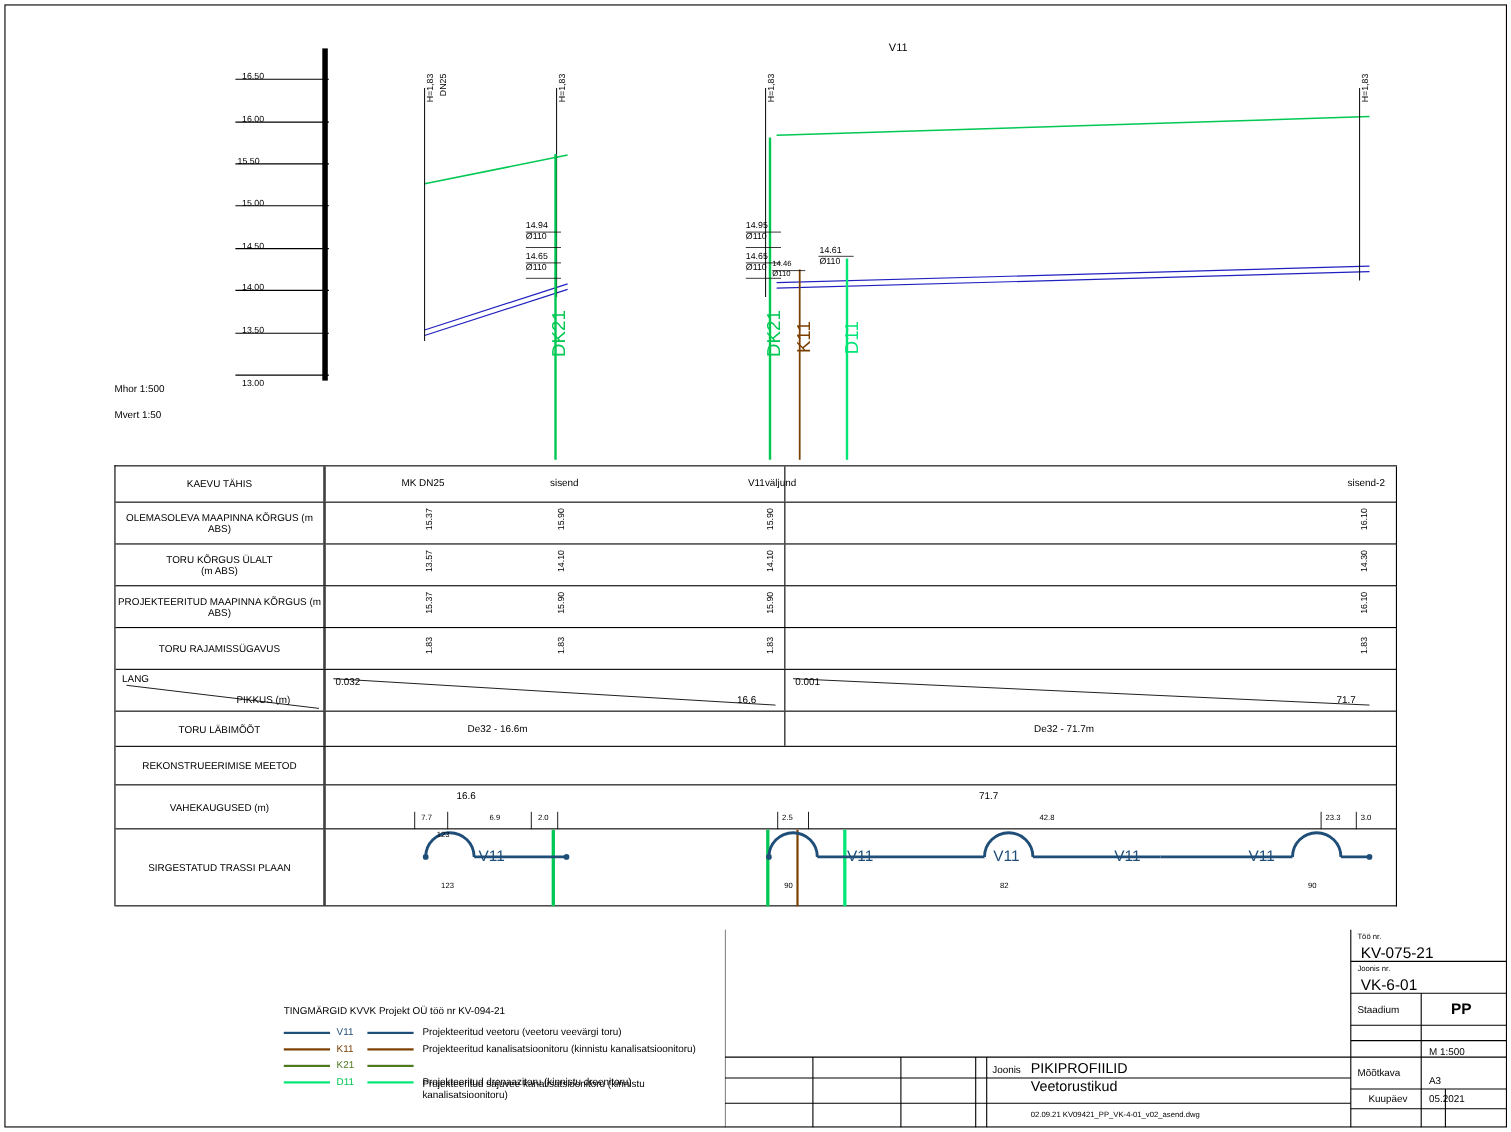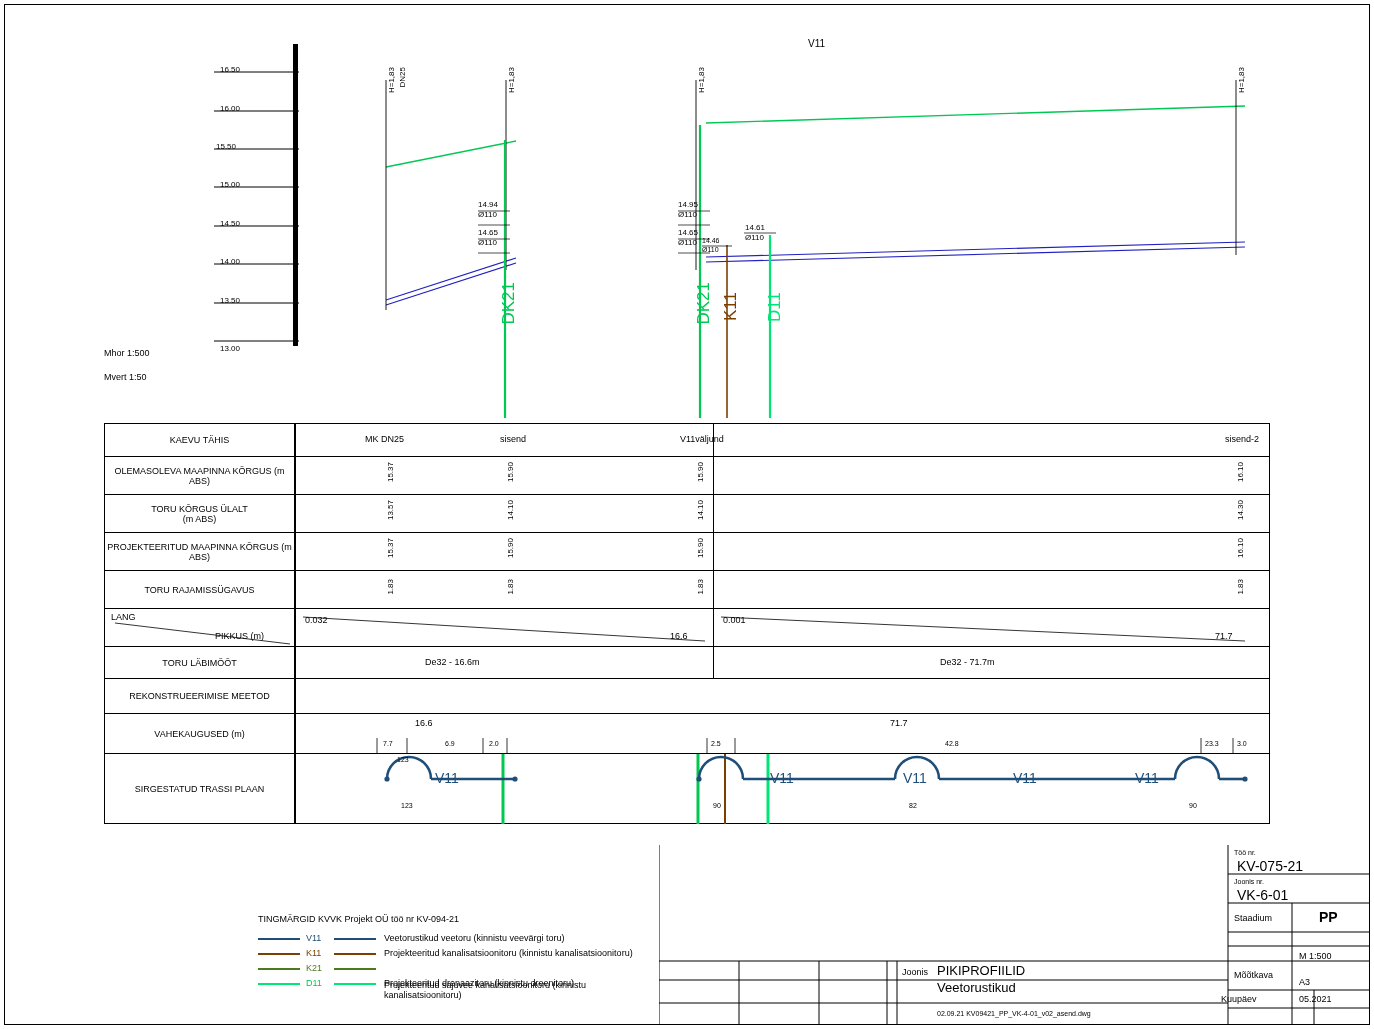--- a/index.html
+++ b/index.html
@@ -303,21 +303,21 @@
     </div>
   </div>
 </div>
 
 <div class="abs" style="left:258px;top:914px;width:400px;">
   <div class="lbl9" style="margin-bottom:8px;">TINGMÄRGID KVVK Projekt OÜ töö nr KV-094-21</div>
   <div style="height:15px;position:relative;">
     <span class="legend-line" style="background:#1f4e79;position:absolute;left:0;top:6px;"></span>
     <span class="lbl9" style="position:absolute;left:48px;top:1px;color:#1f4e79;">V11</span>
     <span class="legend-line" style="background:#1f4e79;position:absolute;left:76px;top:6px;"></span>
-    <span class="lbl9" style="position:absolute;left:126px;top:1px;">Veetorustikud veetoru (kinnistu veevärgi toru)</span>
+    <span class="lbl9" style="position:absolute;left:126px;top:1px;">Projekteeritud veetoru (veetoru veevärgi toru)</span>
   </div>
   <div style="height:15px;position:relative;">
     <span class="legend-line" style="background:#7b3f00;position:absolute;left:0;top:6px;"></span>
     <span class="lbl9" style="position:absolute;left:48px;top:1px;color:#7b3f00;">K11</span>
     <span class="legend-line" style="background:#7b3f00;position:absolute;left:76px;top:6px;"></span>
     <span class="lbl9" style="position:absolute;left:126px;top:1px;">Projekteeritud kanalisatsioonitoru (kinnistu kanalisatsioonitoru)</span>
   </div>
   <div style="height:15px;position:relative;">
     <span class="legend-line" style="background:#4e7a1f;position:absolute;left:0;top:6px;"></span>
     <span class="lbl9" style="position:absolute;left:48px;top:1px;color:#4e7a1f;">K21</span>
@@ -356,20 +356,20 @@
   </svg>
   <div class="abs small" style="left:575px;top:4px;">Töö nr.</div>
   <div class="abs" style="left:578px;top:13px;font-size:14px;">KV-075-21</div>
   <div class="abs small" style="left:575px;top:33px;">Joonis nr.</div>
   <div class="abs" style="left:578px;top:42px;font-size:14px;">VK-6-01</div>
   <div class="abs lbl9" style="left:575px;top:68px;">Staadium</div>
   <div class="abs" style="left:660px;top:64px;font-size:14px;font-weight:bold;">PP</div>
   <div class="abs lbl9" style="left:575px;top:125px;">Mõõtkava</div>
   <div class="abs lbl9" style="left:640px;top:106px;">M 1:500</div>
   <div class="abs lbl9" style="left:640px;top:132px;">A3</div>
-  <div class="abs lbl9" style="left:562px;top:149px;">Kuupäev</div>
+  <div class="abs lbl9" style="left:585px;top:149px;">Kuupäev</div>
   <div class="abs lbl9" style="left:640px;top:149px;">05.2021</div>
   <div class="abs lbl9" style="left:243px;top:122px;">Joonis</div>
   <div class="abs" style="left:278px;top:118px;font-size:13px;">PIKIPROFIILID</div>
   <div class="abs" style="left:278px;top:135px;font-size:13px;">Veetorustikud</div>
   <div class="abs lbl9" style="left:243px;top:164px;margin-top:48px;">Fail</div>
   <div class="abs small" style="left:278px;top:165px;">02.09.21 KV09421_PP_VK-4-01_v02_asend.dwg</div>
 </div>
 
 </body></html>

